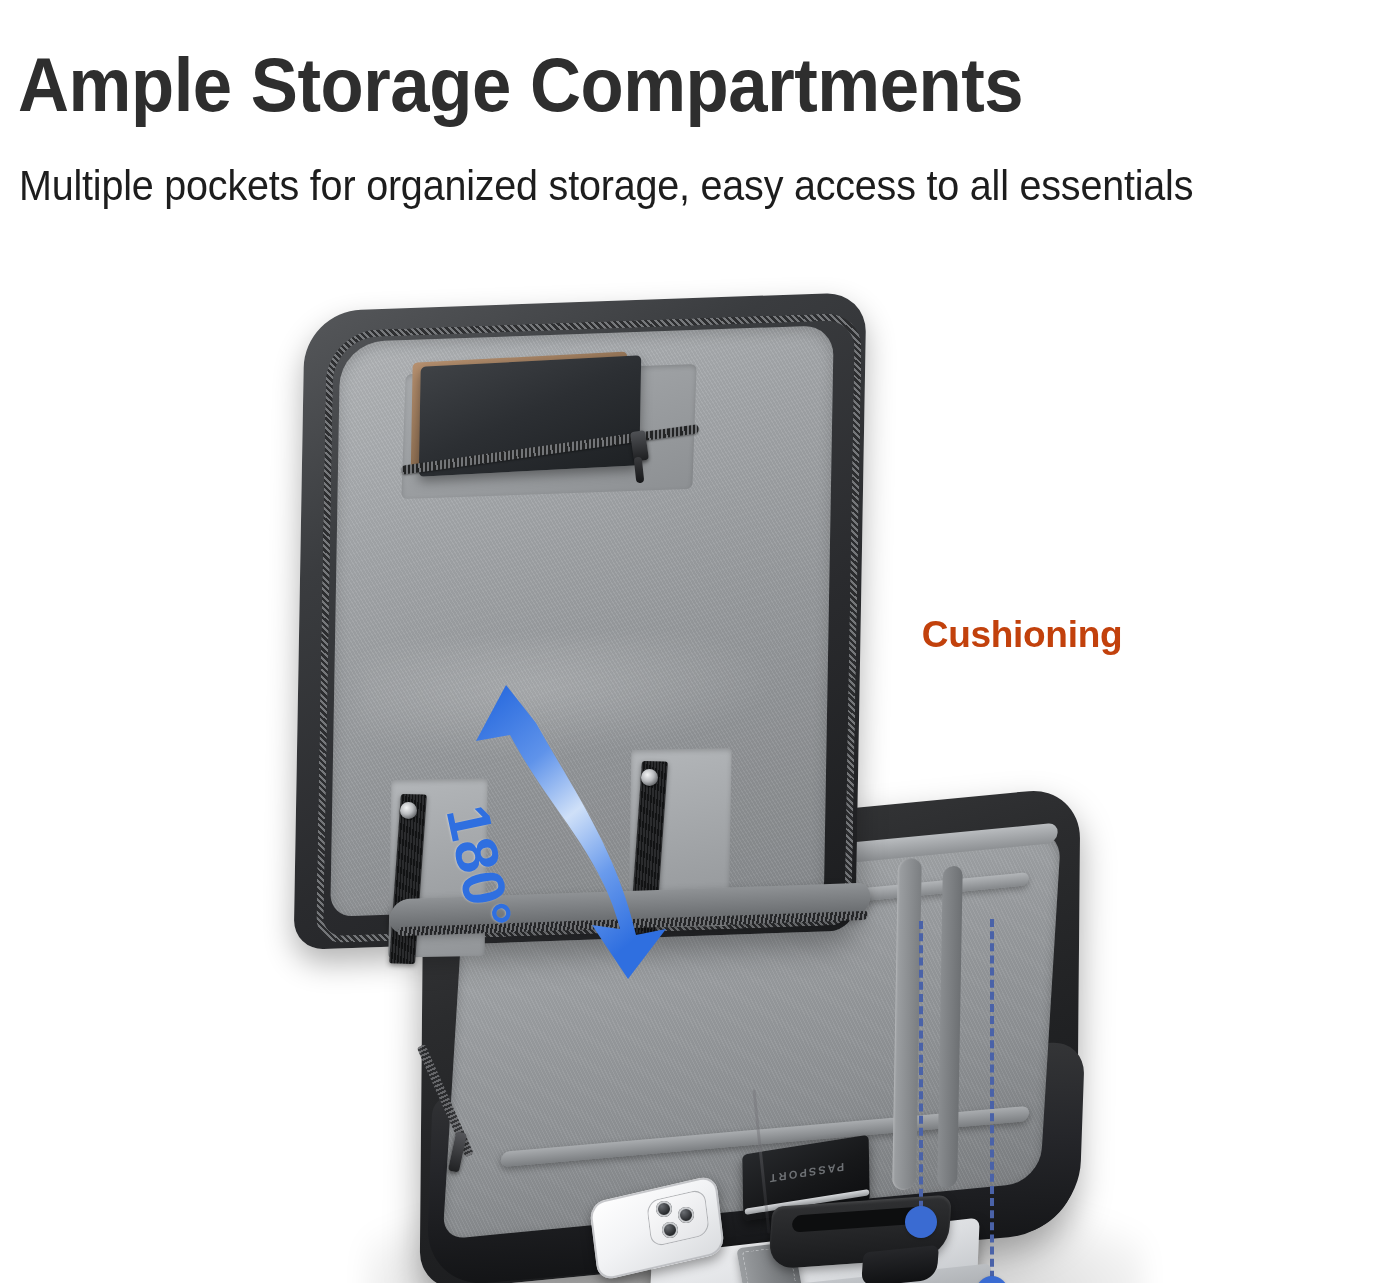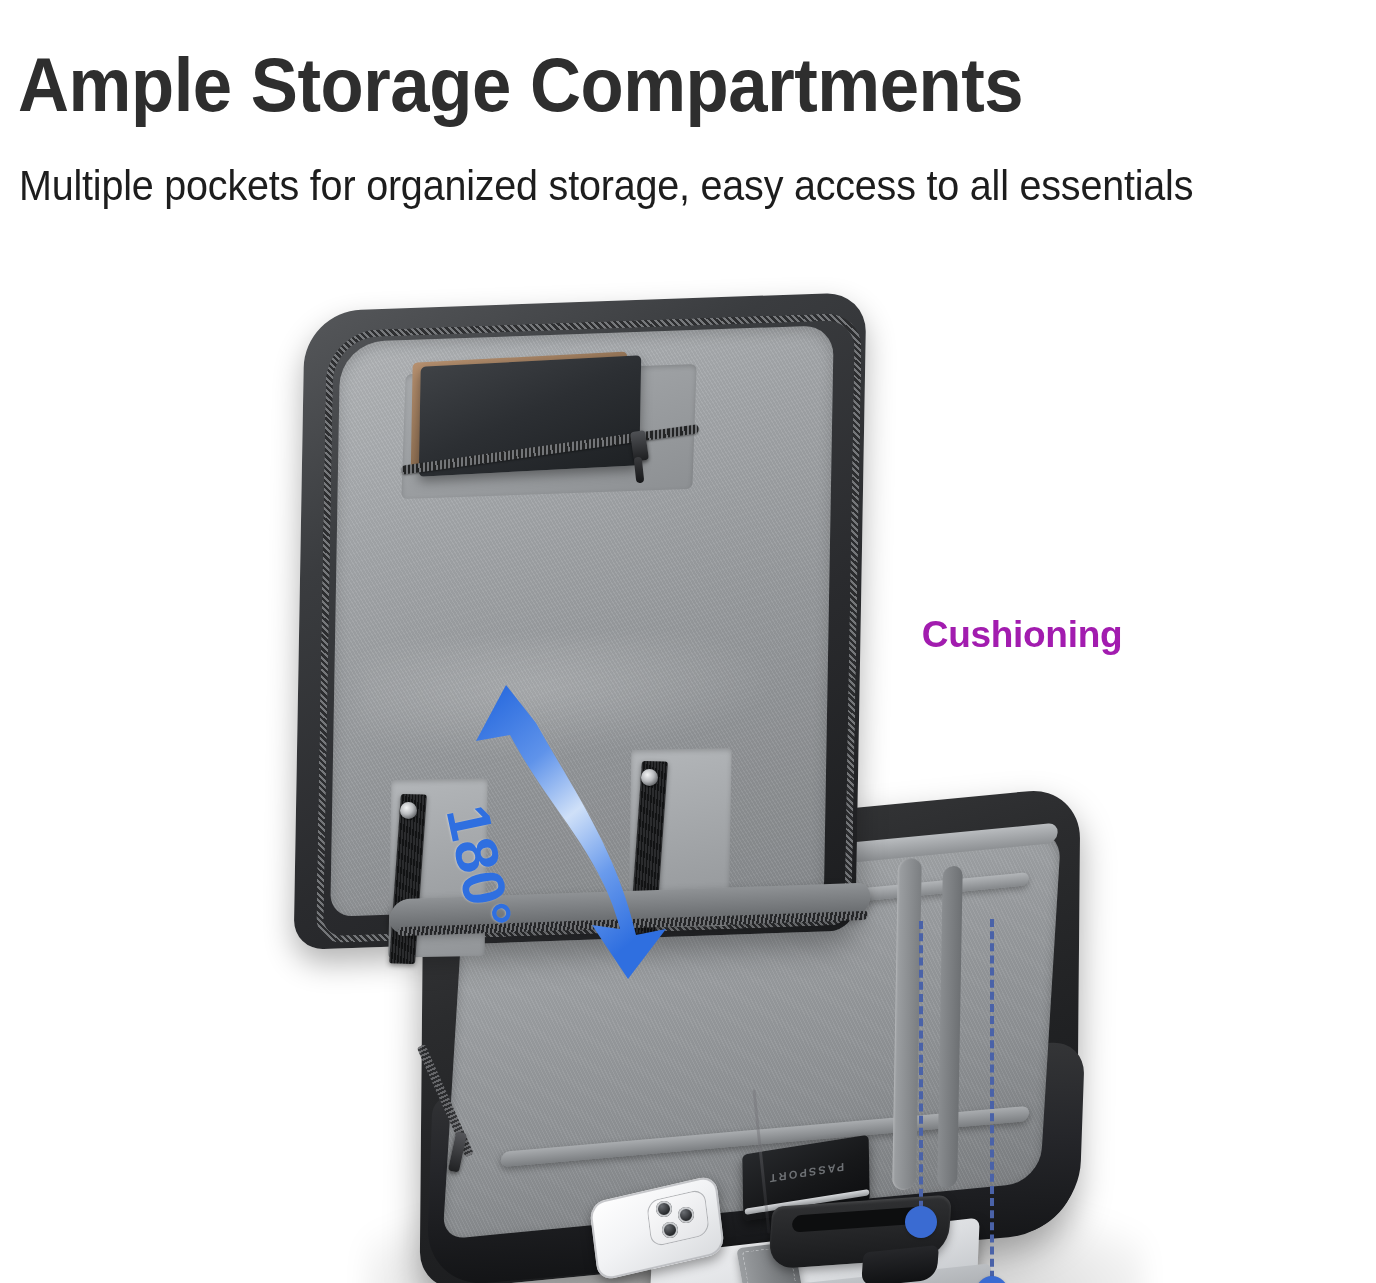--- a/index.html
+++ b/index.html
@@ -24,21 +24,21 @@
     position:absolute;left:19px;top:113px;width:1250px;
     font-size:42px;line-height:58px;font-weight:normal;
     color:#1d1d1d;letter-spacing:-0.2px;
     transform:scaleX(0.94);transform-origin:left top;
   }
 
   
   .callout{
     position:absolute;left:772px;top:568px;width:500px;
     text-align:center;font-size:37px;line-height:45px;
-    font-weight:bold;color:#a21caf;letter-spacing:-0.3px;
+    font-weight:bold;color:#c2410c;letter-spacing:-0.3px;
   }
 
   
   .photo{position:absolute;left:0;top:215px;width:1376px;height:1068px;}
 
   .shadow-floor{
     position:absolute;left:365px;top:930px;width:780px;height:190px;
     background:radial-gradient(ellipse at 50% 55%,rgba(0,0,0,0.30) 0%,rgba(0,0,0,0.17) 42%,rgba(0,0,0,0.05) 70%,rgba(0,0,0,0) 82%);
     filter:blur(11px);
   }

